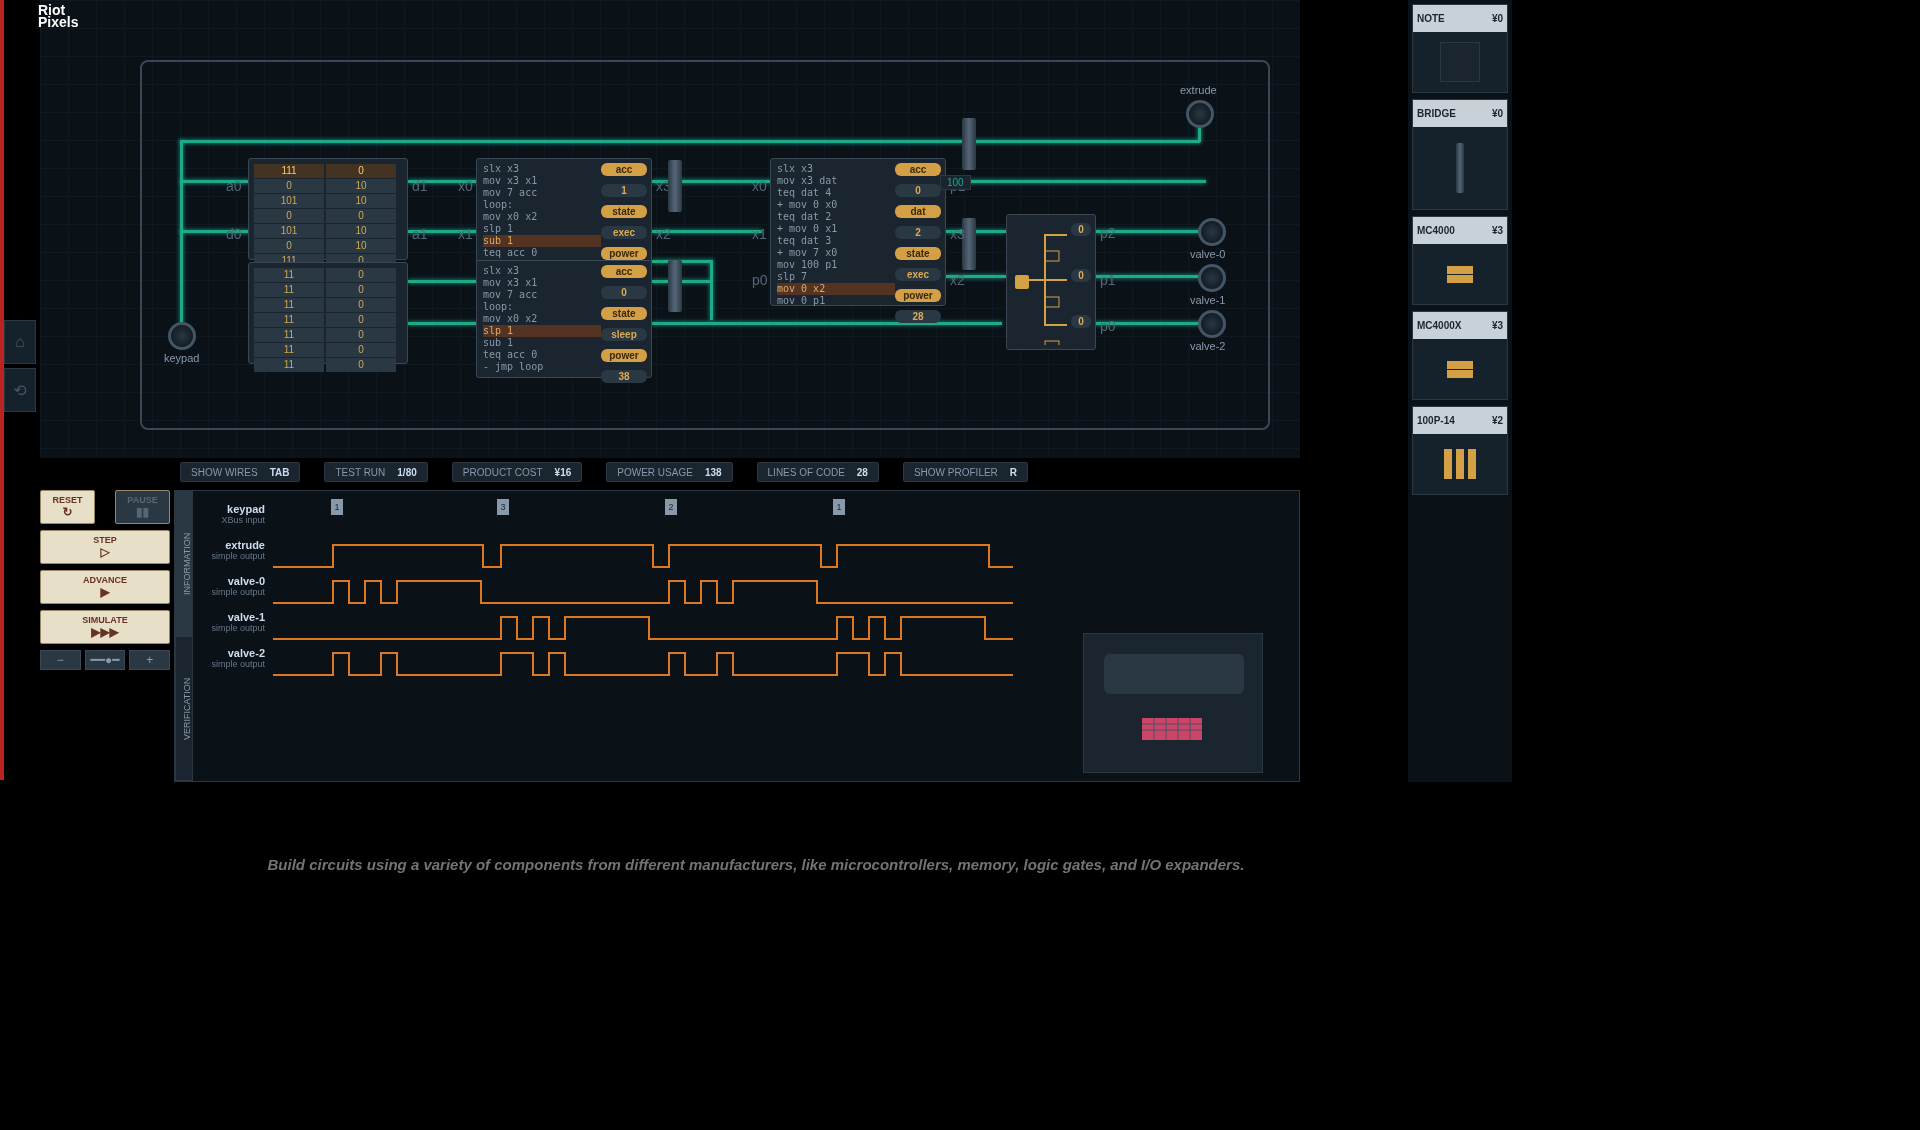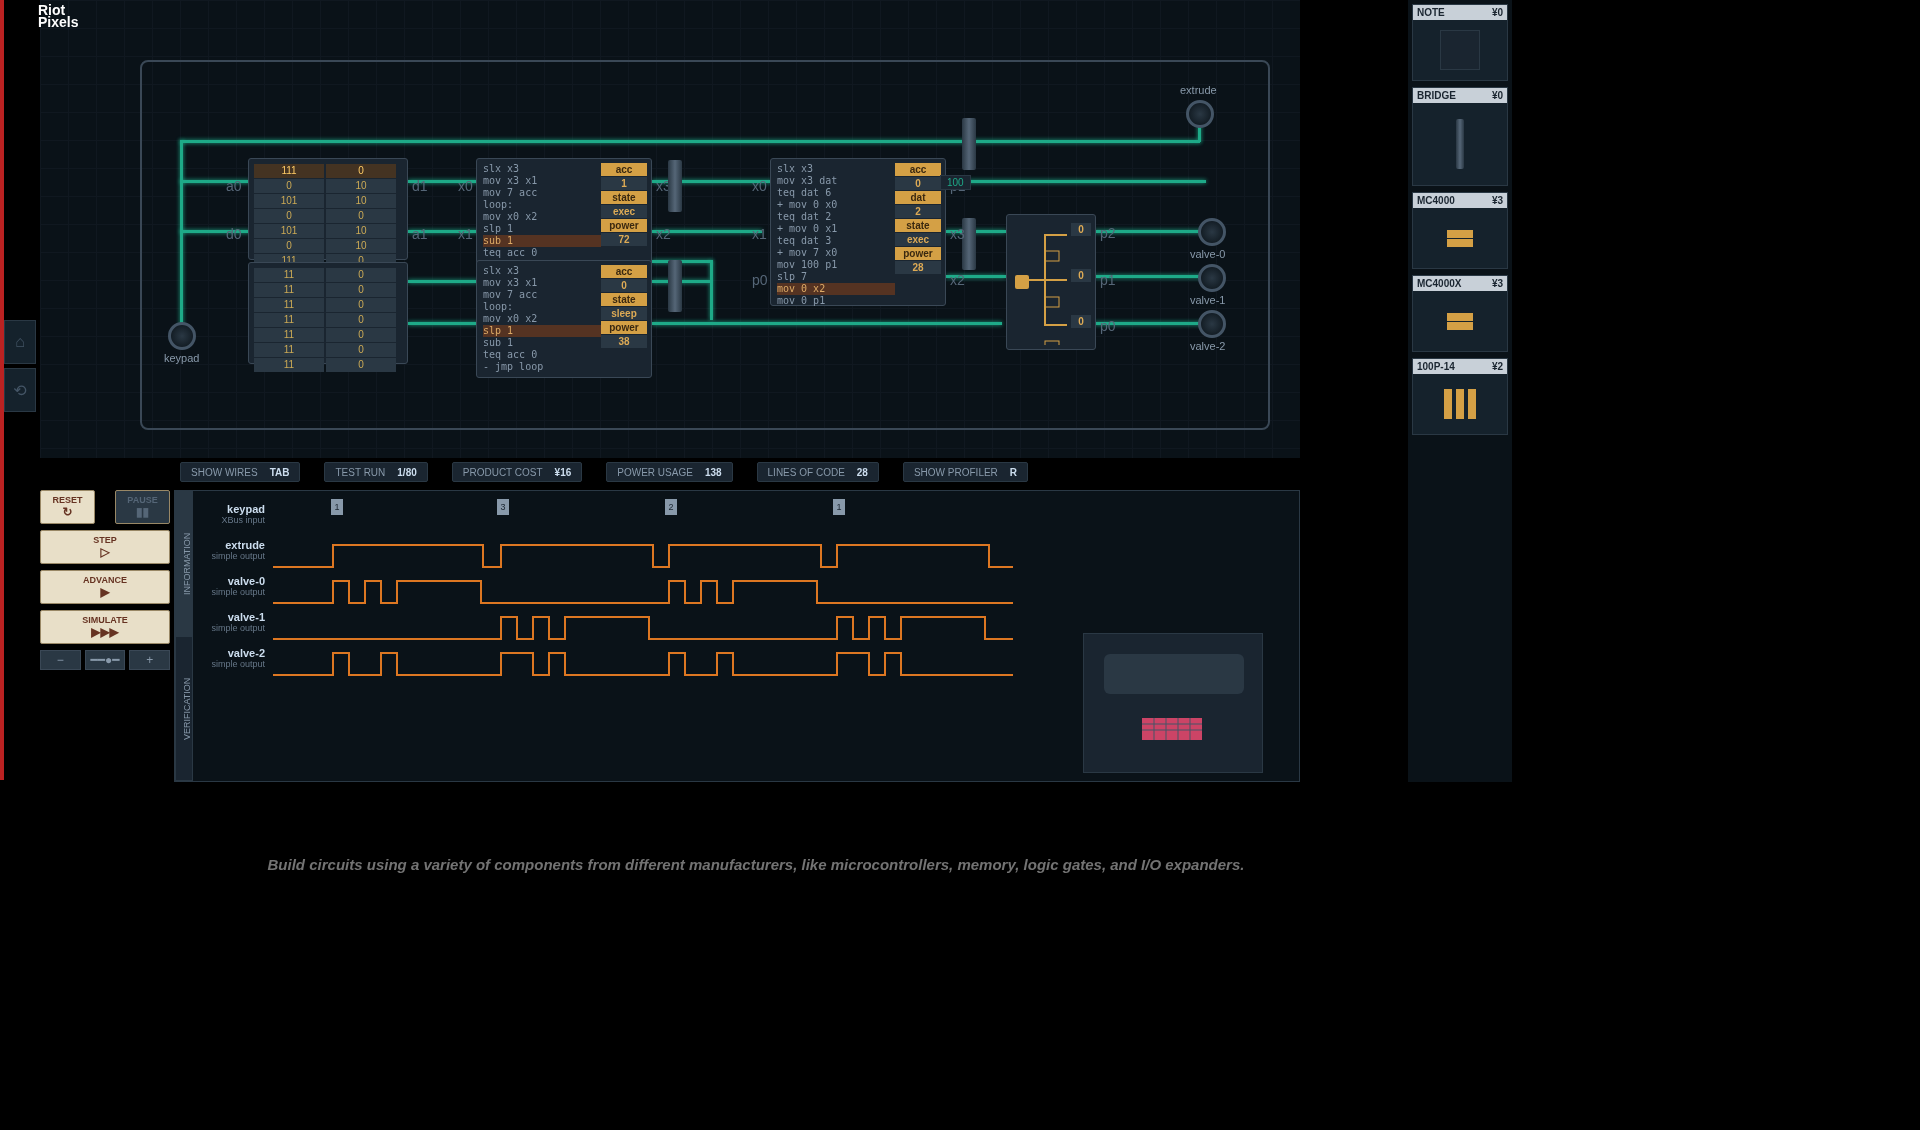--- a/index.html
+++ b/index.html
@@ -19,21 +19,21 @@
 .pin-label { position:absolute; color:#556677; font-size:14px; }
 .chip { position:absolute; background:#1a2530; border:1px solid #3a4856; border-radius:3px; }
 .memchip { width:160px; height:102px; padding:4px; }
 .memcol { display:inline-block; width:72px; vertical-align:top; }
 .memcell { background:#2a3844; height:14px; margin:1px; text-align:center; font-size:10px; color:#ccaa55; line-height:14px; }
 .memcell.sel { background:#443322; color:#ffcc66; }
 .mcu { width:176px; height:118px; padding:4px 4px 4px 6px; display:flex; }
 .mcu-code { flex:1; font-family:monospace; font-size:10px; color:#8899aa; line-height:12px; }
 .mcu-code .hl { background:#553322; color:#ddaa66; display:inline-block; width:100%; }
 .mcu-regs { width:46px; }
-.reg { background:#d4a045; color:#3a2810; font-size:10px; text-align:center; height:13px; line-height:13px; margin-bottom:1px; font-weight:600; }
+.reg { background:#d4a045; color:#3a2810; font-size:10px; text-align:center; height:13px; line-height:13px; margin-bottom:8px; font-weight:600;border-radius:6px; }
 .reg.val { background:#2a3844; color:#ddaa55; }
 .dxchip { width:90px; height:136px; background:#1a2530; border:1px solid #3a4856; }
 .dxdot { position:absolute; width:14px; height:14px; background:#d4a045; border-radius:2px; }
 .connector { position:absolute; width:14px; height:52px; background:linear-gradient(90deg,#2a3844,#556677,#2a3844); border-radius:2px; }
 .readout { position:absolute; background:#1a2530; border:1px solid #2a3844; padding:1px 6px; font-size:10px; color:#1eaa88; }
 .status-bar { position:absolute; left:40px; top:458px; width:1260px; height:28px; display:flex; align-items:center; gap:24px; padding:0 140px; }
 .status-item { background:#1a2530; border:1px solid #2a3844; height:20px; display:flex; align-items:center; font-size:10px; padding:0 10px; border-radius:2px; }
 .status-item .k { color:#8899aa; margin-right:12px; }
 .status-item .v { color:#ccddee; font-weight:600; }
 .controls { position:absolute; left:40px; top:490px; width:130px; }
@@ -51,21 +51,21 @@
 .tl-label { height:36px; text-align:right; padding-right:8px; }
 .tl-label .n { font-size:11px; color:#ccddee; font-weight:600; }
 .tl-label .t { font-size:9px; color:#667788; }
 .tl-waves { flex:1; position:relative; padding-top:10px; }
 .wave-row { height:36px; position:relative; }
 .wave-path { stroke:#dd7722; stroke-width:2; fill:none; }
 .marker { position:absolute; top:8px; width:12px; height:16px; background:#8899aa; font-size:9px; color:#1a2530; text-align:center; line-height:16px; }
 .preview { position:absolute; right:36px; bottom:8px; width:180px; height:140px; background:#1a2530; border:1px solid #2a3844; }
 .parts { position:absolute; right:0; top:0; width:104px; height:782px; background:#0a1218; padding:4px; overflow:hidden; }
 .part { background:#15222c; border:1px solid #2a3844; margin-bottom:6px; }
-.part-hdr { background:#c8d0d8; color:#1a2530; font-size:10px; font-weight:600; display:flex; justify-content:space-between; padding:2px 4px; }
+.part-hdr { background:#c8d0d8; color:#1a2530; font-size:10px; font-weight:600; display:flex; justify-content:space-between; padding:8px 4px; }
 .part-body { height:60px; position:relative; display:flex; align-items:center; justify-content:center; }
 .part-body.tall { height:82px; }
 .mini-reg { width:26px; height:8px; background:#d4a045; margin:1px; }
 .caption { position:absolute; left:0; bottom:0; width:1512px; height:34px; background:#000; color:#737373; font-size:15px; font-weight:600; text-align:center; line-height:34px; font-style:italic; }
 </style>
 </head>
 <body>
 
 <div class="red-bar"></div>
 <div class="watermark">
@@ -153,21 +153,21 @@
         <div class="reg val">38</div>
       </div>
   </div>
 
   <div class="connector" style="left:628px;top:160px"></div>
   <div class="connector" style="left:628px;top:260px"></div>
   <div class="connector" style="left:922px;top:118px"></div>
   <div class="connector" style="left:922px;top:218px"></div>
 
   <div class="chip mcu" style="left:730px;top:158px;height:148px">
-    <div class="mcu-code" id="mcu3code"><div>  slx x3</div><div>  mov x3 dat</div><div>  teq dat 6</div><div>+ mov 0 x0</div><div>  teq dat 2</div><div>+ mov 0 x1</div><div>  teq dat 3</div><div>+ mov 7 x0</div><div>  mov 100 p1</div><div>  slp 7</div><div class="hl">  mov 0 x2</div><div>  mov 0 p1</div></div>
+    <div class="mcu-code" id="mcu3code"><div>  slx x3</div><div>  mov x3 dat</div><div>  teq dat 4</div><div>+ mov 0 x0</div><div>  teq dat 2</div><div>+ mov 0 x1</div><div>  teq dat 3</div><div>+ mov 7 x0</div><div>  mov 100 p1</div><div>  slp 7</div><div class="hl">  mov 0 x2</div><div>  mov 0 p1</div></div>
     <div class="mcu-regs" id="mcu3regs">
         <div class="reg">acc</div>
         <div class="reg val">0</div>
         <div class="reg">dat</div>
         <div class="reg val">2</div>
         <div class="reg">state</div>
         <div class="reg val">exec</div>
         <div class="reg">power</div>
         <div class="reg val">28</div>
       </div>

